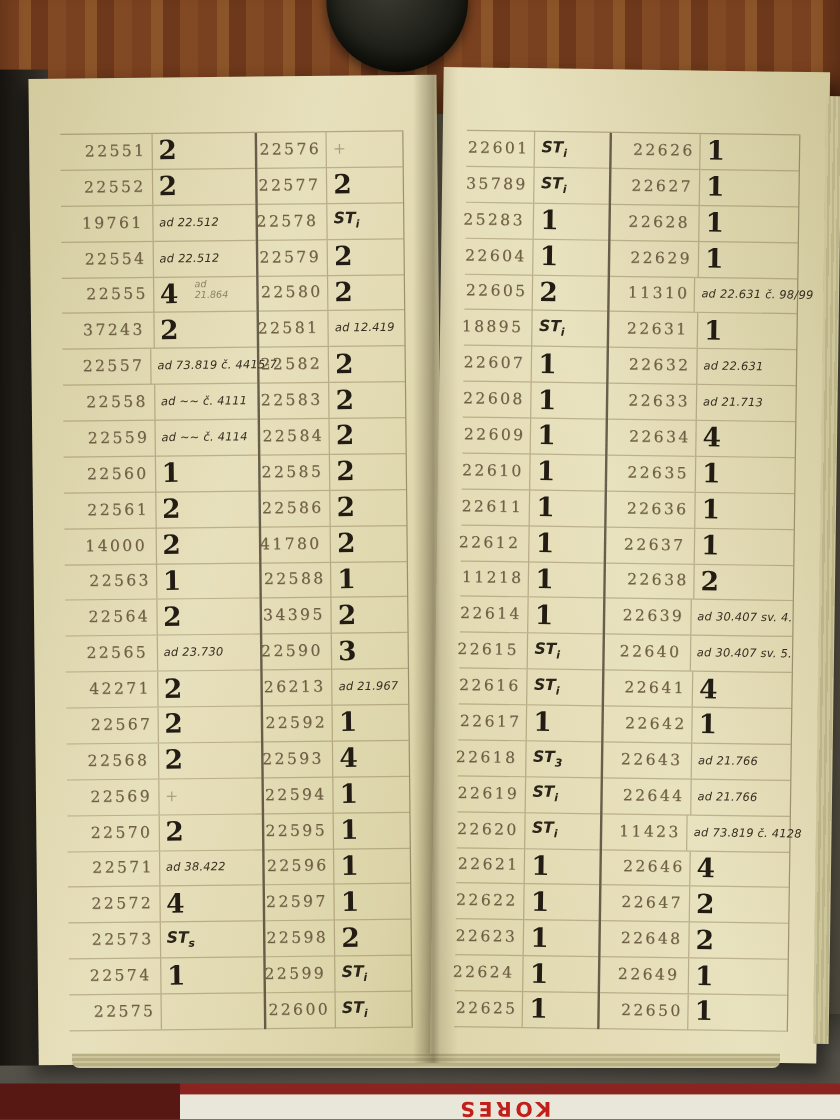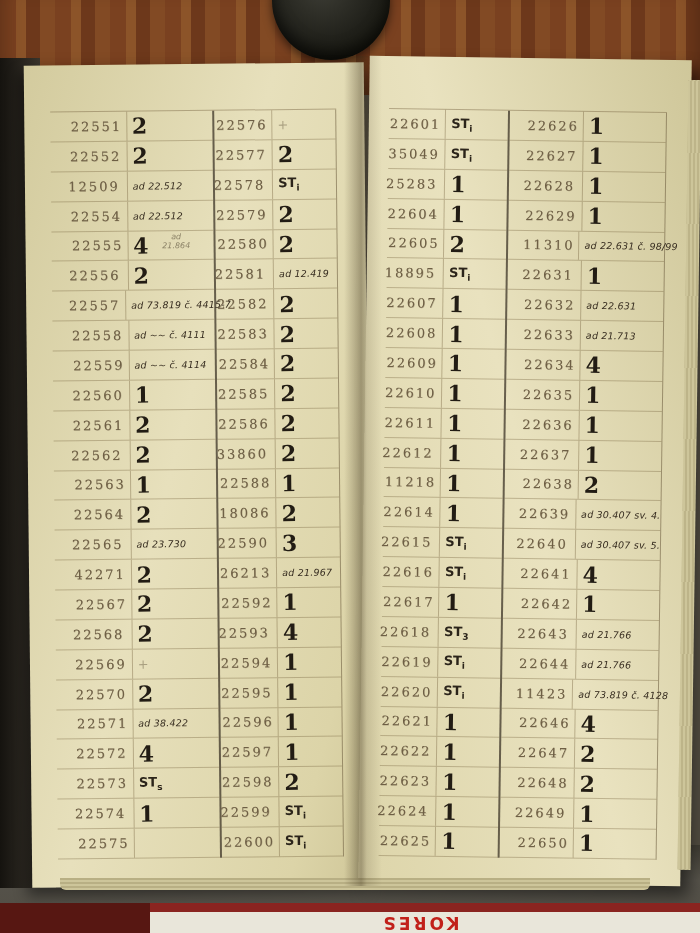--- a/index.html
+++ b/index.html
@@ -63,29 +63,28 @@
   .row:nth-child(3n) .num{transform:translateX(-2px);}
   .row:nth-child(4n+1) .num{transform:translateX(1px);}
   .valcell{
     width:55%;height:100%;display:flex;align-items:center;
     border-left:1px solid rgba(118,99,64,.42);
     padding-left:5px;position:relative;box-sizing:border-box;
   }
   .val{white-space:nowrap;}
   .val.digit{font-size:22px;font-weight:bold;color:#221c14;font-family:"DejaVu Serif",serif;line-height:1;}
   .val.note{font-size:9.5px;font-style:italic;color:#372d20;font-family:"DejaVu Sans",sans-serif;letter-spacing:.2px;}
-  .val.st{font-size:13px;color:#2b241a;font-family:"DejaVu Sans",sans-serif;font-weight:bold;}
+  .val.st{font-size:13px;color:#2b241a;font-family:"DejaVu Sans",sans-serif;font-weight:bold;font-style:italic;}
   .val.st sub{font-size:9px;}
   .val.pencil{font-size:13px;color:rgba(118,107,82,.55);}
   .val.blank{visibility:hidden;}
   .pencil-note{
     position:absolute;left:34px;top:1px;font-size:8px;line-height:1.15;
     color:rgba(118,107,82,.8);font-style:italic;white-space:pre-line;
     font-family:"DejaVu Sans",sans-serif;
-    text-align:center;
   }
   
   .kores-box{position:absolute;left:0;right:0;top:903px;height:30px;background:#8a2420;}
   .kores-dark{position:absolute;left:0;top:903px;width:150px;height:30px;background:#571712;}
   .kores-strip{position:absolute;left:150px;right:0;top:912px;height:21px;background:#e9e6da;}
   .kores-text{
     position:absolute;left:320px;top:913px;width:200px;text-align:center;
     transform:rotate(180deg);
     color:#c1201a;font-weight:bold;font-family:"DejaVu Sans",sans-serif;
     letter-spacing:3px;font-size:17px;
@@ -109,41 +108,41 @@
               <span class="val digit">2</span>
             </span>
           </div>
           <div class="row">
             <span class="num">22552</span>
             <span class="valcell">
               <span class="val digit">2</span>
             </span>
           </div>
           <div class="row">
-            <span class="num">12509</span>
+            <span class="num">19761</span>
             <span class="valcell">
               <span class="val note">ad 22.512</span>
             </span>
           </div>
           <div class="row">
             <span class="num">22554</span>
             <span class="valcell">
               <span class="val note">ad 22.512</span>
             </span>
           </div>
           <div class="row">
             <span class="num">22555</span>
             <span class="valcell">
               <span class="val digit">4</span>
               <span class="pencil-note">ad
 21.864</span>
             </span>
           </div>
           <div class="row">
-            <span class="num">22556</span>
+            <span class="num">37243</span>
             <span class="valcell">
               <span class="val digit">2</span>
             </span>
           </div>
           <div class="row">
             <span class="num">22557</span>
             <span class="valcell">
               <span class="val note">ad 73.819 č. 4415-7</span>
             </span>
           </div>
@@ -165,21 +164,21 @@
               <span class="val digit">1</span>
             </span>
           </div>
           <div class="row">
             <span class="num">22561</span>
             <span class="valcell">
               <span class="val digit">2</span>
             </span>
           </div>
           <div class="row">
-            <span class="num">22562</span>
+            <span class="num">14000</span>
             <span class="valcell">
               <span class="val digit">2</span>
             </span>
           </div>
           <div class="row">
             <span class="num">22563</span>
             <span class="valcell">
               <span class="val digit">1</span>
             </span>
           </div>
@@ -317,33 +316,33 @@
               <span class="val digit">2</span>
             </span>
           </div>
           <div class="row">
             <span class="num">22586</span>
             <span class="valcell">
               <span class="val digit">2</span>
             </span>
           </div>
           <div class="row">
-            <span class="num">33860</span>
+            <span class="num">41780</span>
             <span class="valcell">
               <span class="val digit">2</span>
             </span>
           </div>
           <div class="row">
             <span class="num">22588</span>
             <span class="valcell">
               <span class="val digit">1</span>
             </span>
           </div>
           <div class="row">
-            <span class="num">18086</span>
+            <span class="num">34395</span>
             <span class="valcell">
               <span class="val digit">2</span>
             </span>
           </div>
           <div class="row">
             <span class="num">22590</span>
             <span class="valcell">
               <span class="val digit">3</span>
             </span>
           </div>
@@ -414,21 +413,21 @@
   <div class="page page-right">
     <div class="table">
       <div class="col-pair">
           <div class="row">
             <span class="num">22601</span>
             <span class="valcell">
               <span class="val st">ST<sub>i</sub></span>
             </span>
           </div>
           <div class="row">
-            <span class="num">35049</span>
+            <span class="num">35789</span>
             <span class="valcell">
               <span class="val st">ST<sub>i</sub></span>
             </span>
           </div>
           <div class="row">
             <span class="num">25283</span>
             <span class="valcell">
               <span class="val digit">1</span>
             </span>
           </div>

